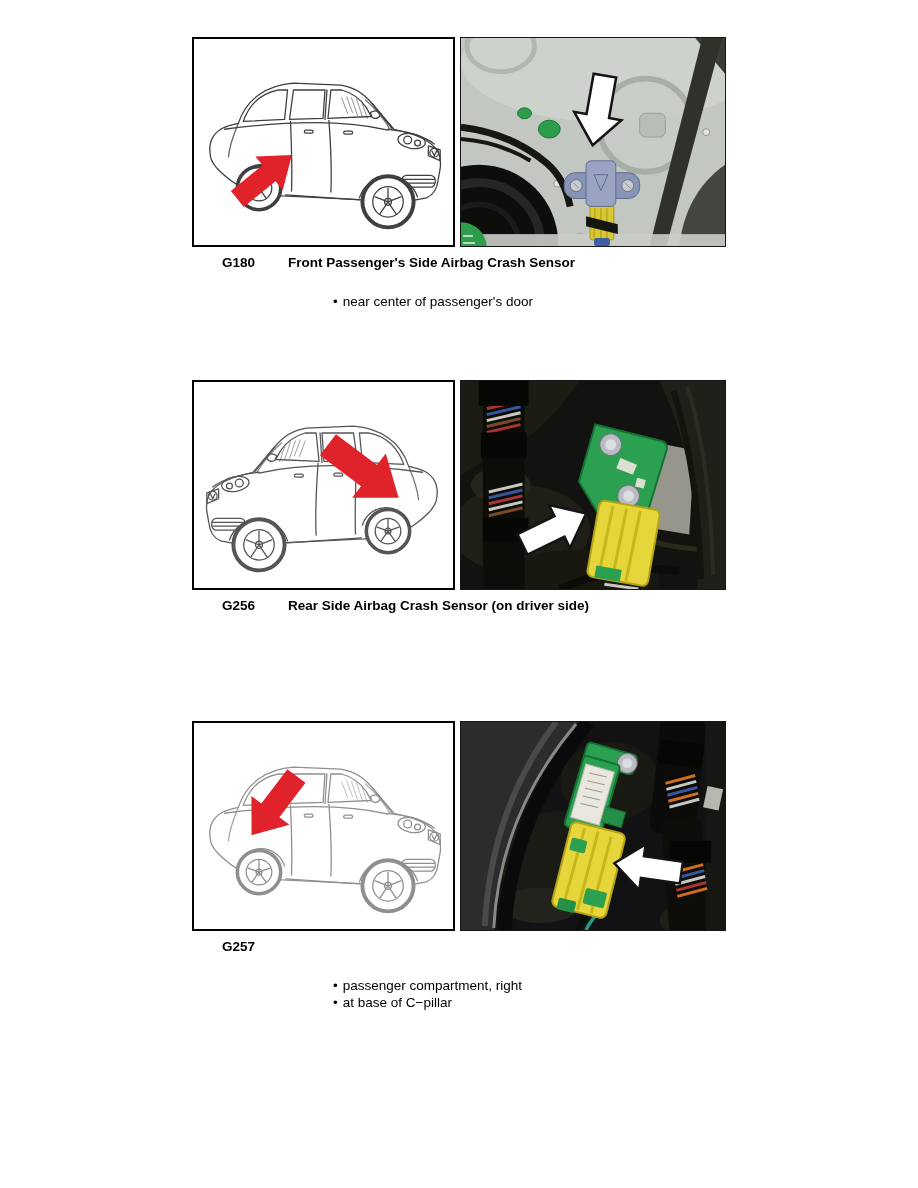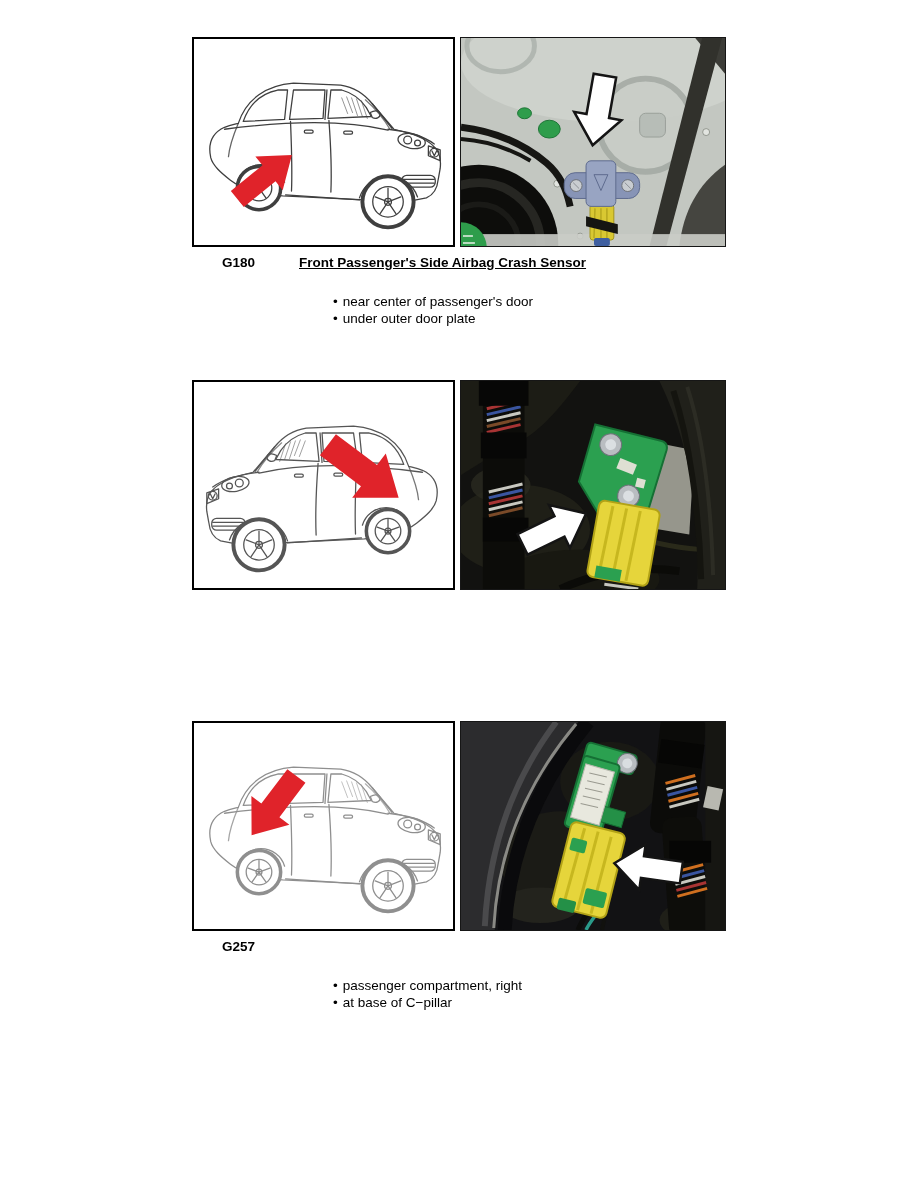--- a/index.html
+++ b/index.html
@@ -12,21 +12,21 @@
   .section{position:absolute;left:192px;width:540px;}
   #section-0{top:37px;}
   #section-1{top:380px;}
   #section-2{top:721px;}
   .figure-row{display:flex;gap:5px;align-items:flex-start;}
   .drawing-box{width:259px;height:206px;border:2px solid #000;background:#fff;box-sizing:content-box;}
   .photo-box{width:264px;height:208px;border:1px solid #161616;background:#111;box-sizing:content-box;}
   .figure-row svg{display:block;width:100%;height:100%;}
   .caption{position:relative;margin-top:8px;height:16px;font-size:13.5px;font-weight:bold;}
   .code{position:absolute;left:30px;white-space:nowrap;text-align:right;}
-  .title{position:absolute;left:107px;white-space:nowrap;text-decoration:underline;}
+  .title{position:absolute;left:96px;white-space:nowrap;}
   .bullets{margin:22px 0 0 0;padding:0 0 0 141px;list-style:none;font-size:13.5px;}
   .bullets li{line-height:17px;}
   .bullets li::before{content:"\2022";margin-right:5px;}
   .car-stroke{stroke:currentColor;fill:none;stroke-width:1.3;stroke-linejoin:round;stroke-linecap:round;}
   .red-arrow{fill:#e0232a;stroke:none;}
   .white-arrow{fill:#ffffff;stroke:#141414;stroke-width:2.2;stroke-linejoin:miter;}
   .defs-holder{position:absolute;width:0;height:0;}
 </style>
 </head>
 <body>
@@ -142,21 +142,20 @@
           <use href="#block-arrow" class="white-arrow" transform="translate(145,38) rotate(100) scale(1.15)"></use>
         </svg>
       </div>
     </div>
     <div class="caption">
       <span class="code">G180</span>
       <span class="title">Front Passenger's Side Airbag Crash Sensor</span>
     </div>
     <ul class="bullets">
       <li>near center of passenger's door</li>
-      <li>under outer door plate</li>
     </ul>
   </section>
 
   <section class="section" id="section-1">
     <div class="figure-row">
       <div class="drawing-box">
         <svg viewBox="0 0 263 210" preserveAspectRatio="none">
           <use href="#sedan-right" transform="translate(263,0) scale(-1,1)" style="color:#555555"></use>
           <use href="#block-arrow" class="red-arrow" transform="translate(136,64) rotate(37) scale(1.45,1.35)"></use>
         </svg>
@@ -215,20 +214,24 @@
             <rect x="62" y="44" width="9" height="9" fill="#dedfd3"></rect>
           </g>
           <g transform="translate(140,120) rotate(10)">
             <rect x="0" y="0" width="62" height="78" rx="6" fill="#e6d53b" stroke="#b2a216" stroke-width="2"></rect>
             <path d="M14,4 L12,74 M28,4 L26,76 M42,4 L40,76" stroke="#c7b71f" stroke-width="3"></path>
             <rect x="8" y="66" width="26" height="12" fill="#2ba050"></rect>
           </g>
           <use href="#block-arrow" class="white-arrow" transform="translate(62,165) rotate(-26) scale(1.15)"></use>
         </svg>
       </div>
+    </div>
+    <div class="caption">
+      <span class="code">G256</span>
+      <span class="title">Rear Side Airbag Crash Sensor (on driver side)</span>
     </div>
   </section>
 
   <section class="section" id="section-2">
     <div class="figure-row">
       <div class="drawing-box">
         <svg viewBox="0 0 263 210" preserveAspectRatio="none">
           <use href="#sedan-right" style="color:#8f8f8f"></use>
           <use href="#block-arrow" class="red-arrow" transform="translate(104,54) rotate(127) scale(1.22,1.15)"></use>
         </svg>

